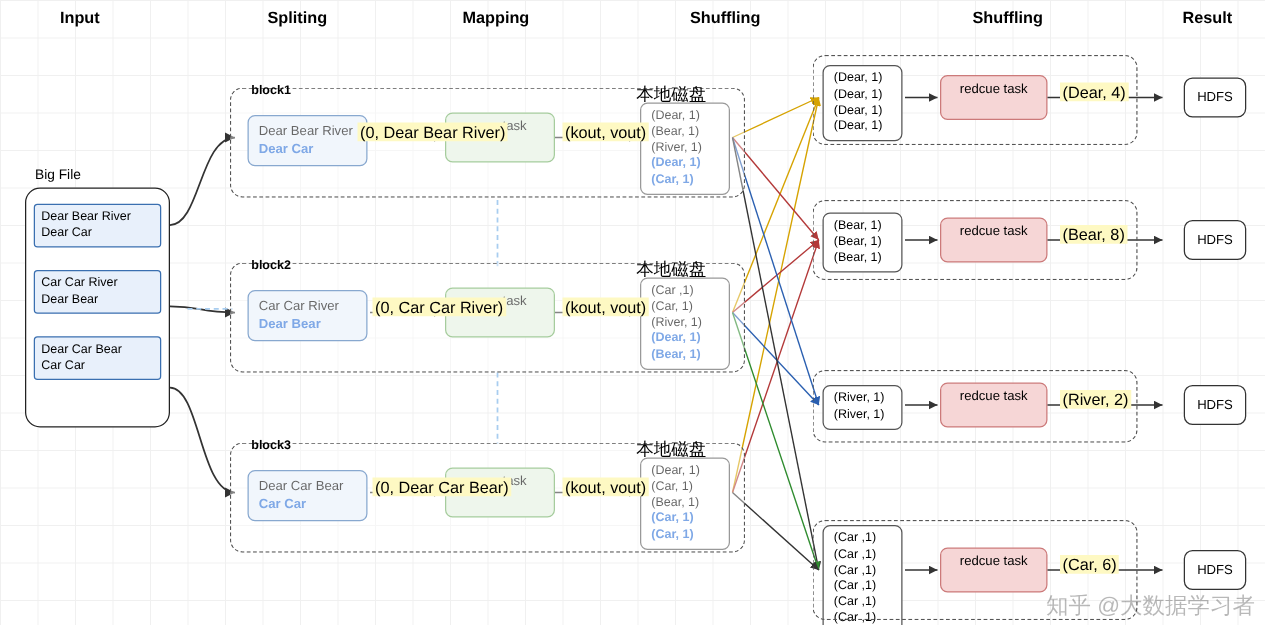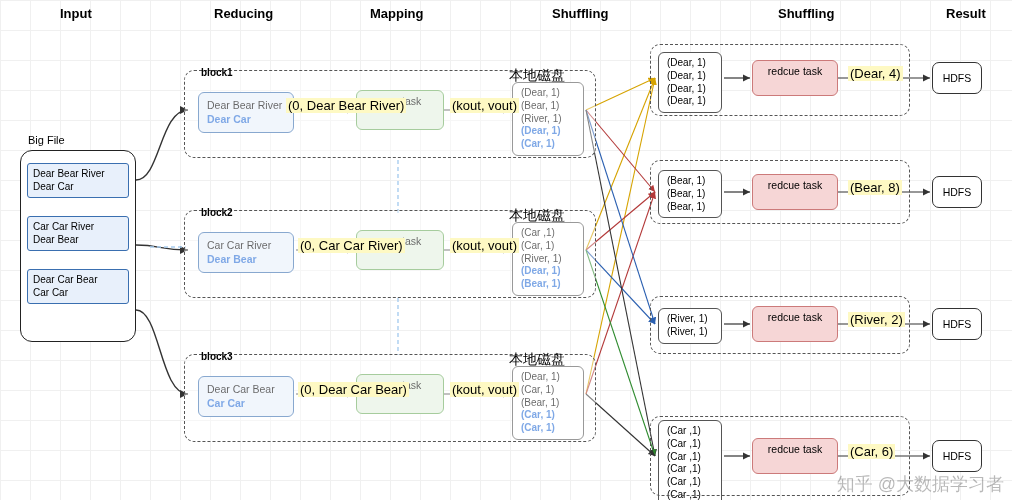--- a/index.html
+++ b/index.html
@@ -113,37 +113,38 @@
   }
   .hdfs-box {
     position: absolute;
     background: #fff;
     border: 1.3px solid #333;
     border-radius: 7px;
     width: 50px; height: 32px;
     display: flex; align-items: center; justify-content: center;
     font-size: 10.5px;
     z-index: 2;
+    margin-left: 15px;
   }
   .watermark {
     position: absolute;
     right: 8px; bottom: 4px;
     font-size: 18px;
     color: rgba(0,0,0,0.28);
     z-index: 5;
   }
   svg.lines { position: absolute; inset: 0; z-index: 1; pointer-events: none; }
 </style>
 </head>
 <body>
 
 <div class="bg-grid"></div>
 
-<div class="stage-title" style="left:60px">Input</div>
-<div class="stage-title" style="left:214px">Reducing</div>
+<div class="stage-title" style="left:48px">Input</div>
+<div class="stage-title" style="left:214px">Spliting</div>
 <div class="stage-title" style="left:370px">Mapping</div>
 <div class="stage-title" style="left:552px">Shuffling</div>
 <div class="stage-title" style="left:778px">Shuffling</div>
 <div class="stage-title" style="left:946px">Result</div>
 
 <div class="big-file-label">Big File</div>
 <div class="big-file-box">
   <div class="file-slice" style="white-space:pre-line">Dear Bear River
 Dear Car</div>
   <div class="file-slice" style="white-space:pre-line;margin-top:18px">Car Car River

